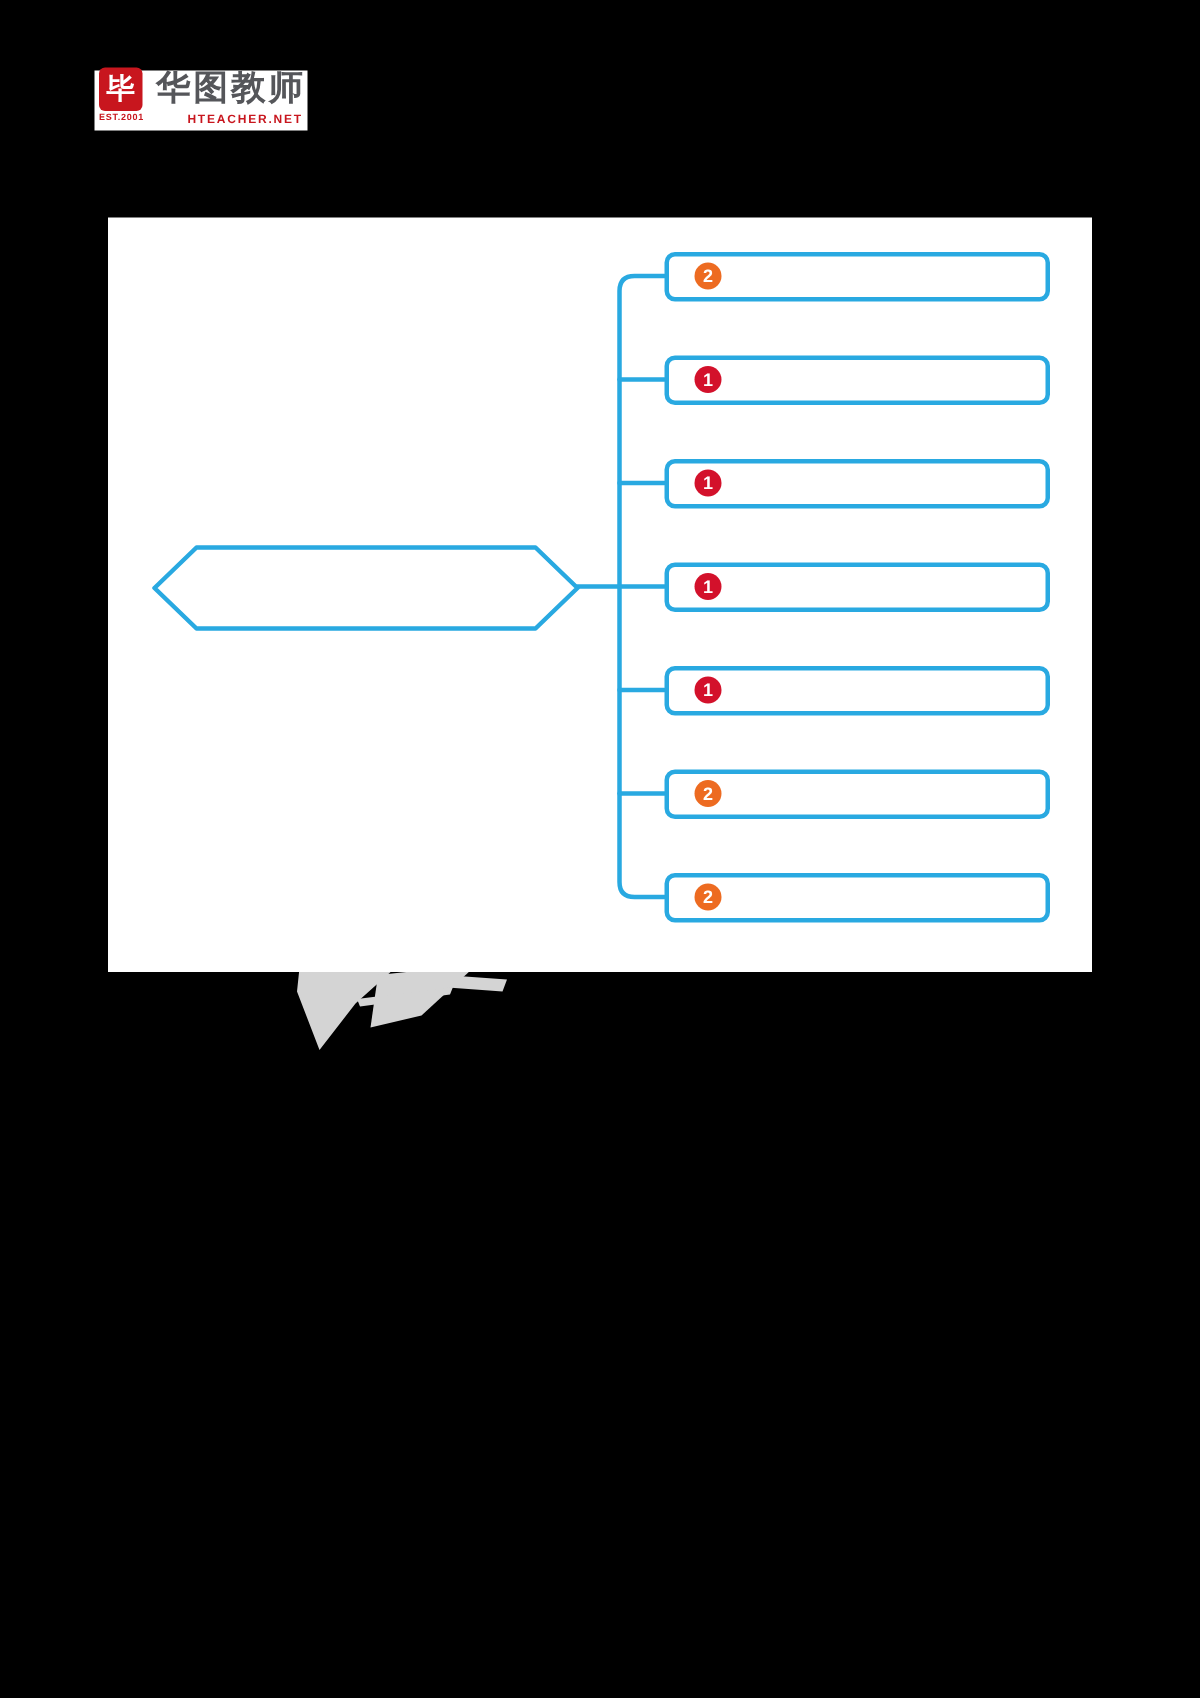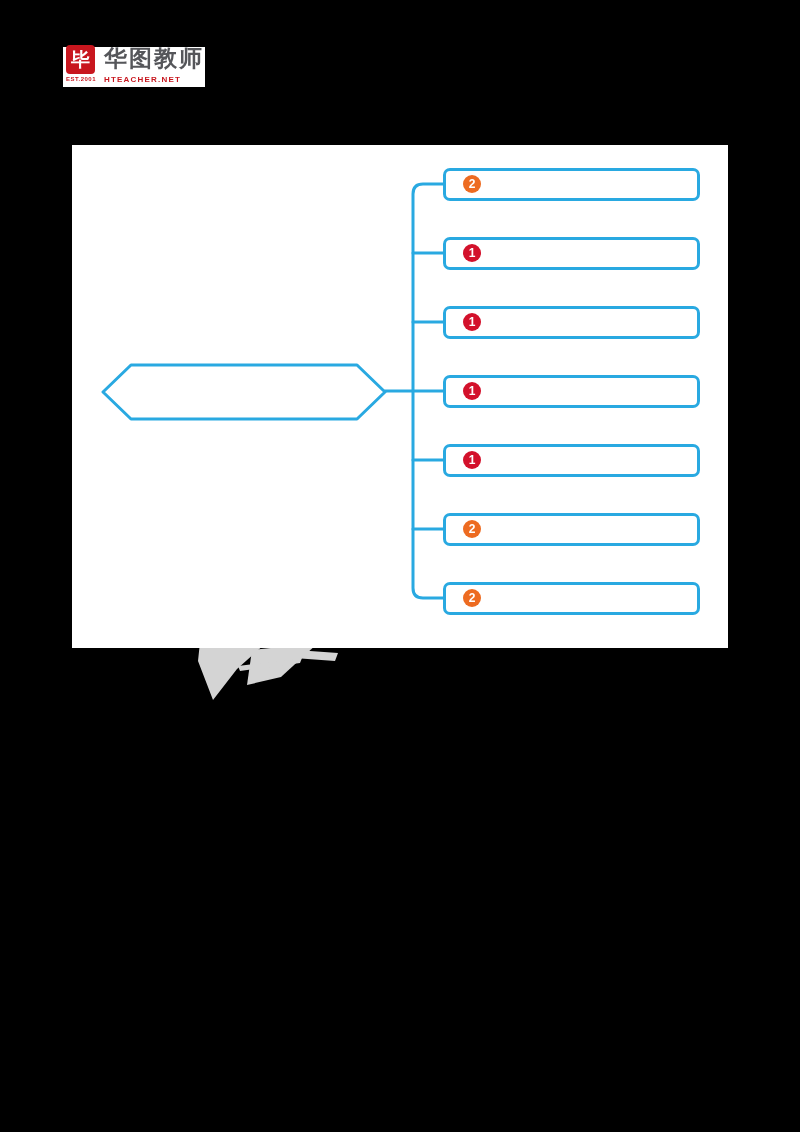--- a/index.html
+++ b/index.html
@@ -39,21 +39,21 @@
     letter-spacing:.5px;
   }
   .logo-cn{
     position:absolute;left:41px;top:0;
     color:var(--logo-gray);font-size:23px;font-weight:bold;letter-spacing:2px;
     line-height:1;white-space:nowrap;
   }
   .logo-site{
     position:absolute;left:41px;top:28px;width:98px;
     color:var(--logo-red);font-size:8px;font-weight:bold;letter-spacing:1.2px;
-    text-align:left;white-space:nowrap;
+    text-align:right;white-space:nowrap;
   }
 
   
   .watermark{position:absolute;left:0;top:0;width:800px;height:1132px;pointer-events:none;}
 
   
   .page{
     position:absolute;left:72px;top:145px;width:656px;height:503px;
     background:var(--page-bg);
   }

